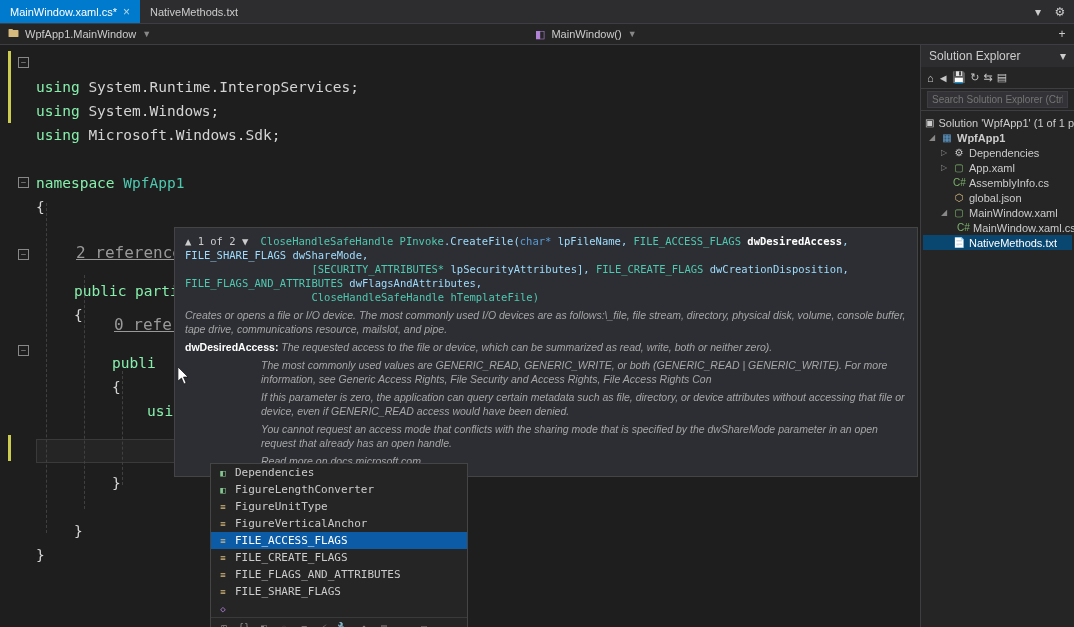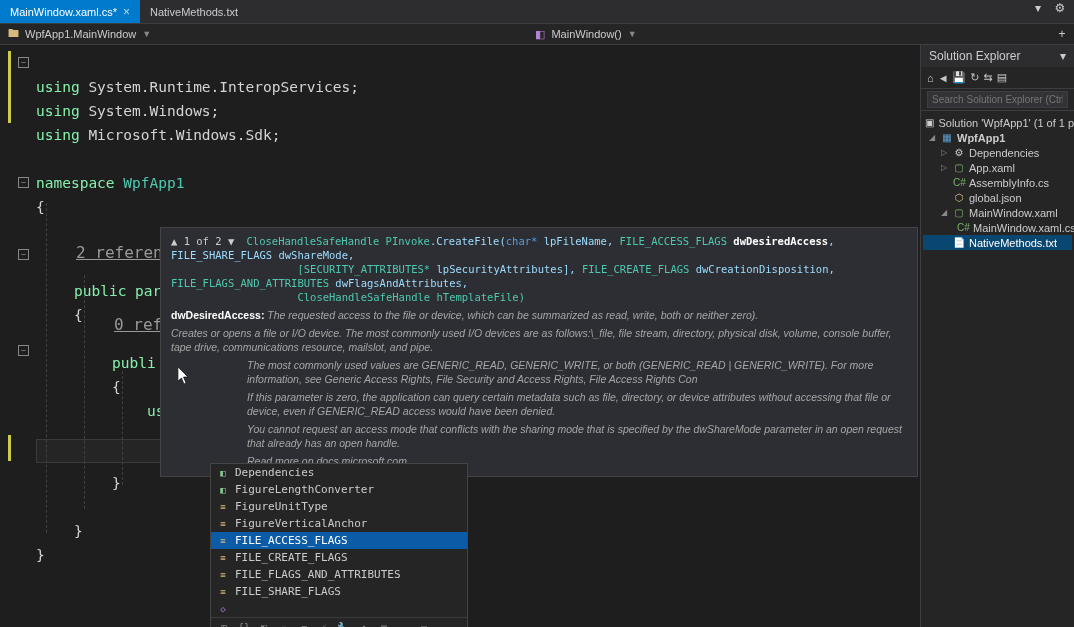--- a/index.html
+++ b/index.html
@@ -9,21 +9,21 @@
   font-family: "Segoe UI", sans-serif;
   font-size: 12px;
   color: #ccc;
   overflow: hidden;
   position: relative;
 }
 .top-tabs {
   height: 24px;
   background: #2d2d30;
   display: flex;
-  align-items: flex-start;
+  align-items: center;
   border-bottom: 1px solid #3e3e42;
 }
 .tab {
   height: 100%;
   padding: 0 10px;
   display: flex;
   align-items: center;
   gap: 6px;
   font-size: 11px;
   cursor: pointer;
@@ -124,21 +124,21 @@
   left: 36px; right: 4px;
   border: 1px solid #3a3a3a;
   height: 24px;
   background: rgba(56,56,56,0.3);
 }
 .cursor-line.y1 { top: 394px; }
 
 
 .param-tip {
   position: absolute;
-  left: 160px; top: 182px; right: 2px;
+  left: 174px; top: 182px; right: 2px;
   background: #2d2e33;
   border: 1px solid #444;
   padding: 6px 10px 8px 10px;
   font-family: Consolas, monospace;
   font-size: 10.5px;
   color: #ccc;
   line-height: 14px;
   z-index: 5;
 }
 .param-sig { color: #9cdcfe; }
@@ -350,22 +350,22 @@
 </div>
 
     <div class="param-tip">
       <span class="param-nav">▲ 1 of 2 ▼</span>
       <span class="param-sig">
         <span class="type2">CloseHandleSafeHandle PInvoke</span><span>.CreateFile(</span><span class="kw2">char*</span><span> lpFileName, </span><span class="type2">FILE_ACCESS_FLAGS </span><span class="bold">dwDesiredAccess</span><span>, FILE_SHARE_FLAGS dwShareMode,</span><br>
         &nbsp;&nbsp;&nbsp;&nbsp;&nbsp;&nbsp;&nbsp;&nbsp;&nbsp;&nbsp;&nbsp;&nbsp;&nbsp;&nbsp;&nbsp;&nbsp;&nbsp;&nbsp;&nbsp;&nbsp;<span class="type2">[SECURITY_ATTRIBUTES*</span> lpSecurityAttributes], <span class="type2">FILE_CREATE_FLAGS</span> dwCreationDisposition, <span class="type2">FILE_FLAGS_AND_ATTRIBUTES</span> dwFlagsAndAttributes,<br>
         &nbsp;&nbsp;&nbsp;&nbsp;&nbsp;&nbsp;&nbsp;&nbsp;&nbsp;&nbsp;&nbsp;&nbsp;&nbsp;&nbsp;&nbsp;&nbsp;&nbsp;&nbsp;&nbsp;&nbsp;<span class="type2">CloseHandleSafeHandle hTemplateFile)</span>
       </span>
       <div class="param-desc">
+        <p class="first">Creates or opens a file or I/O device. The most commonly used I/O devices are as follows:\_file, file stream, directory, physical disk, volume, console buffer, tape drive, communications resource, mailslot, and pipe.</p>
         <p class="first"><span class="label">dwDesiredAccess:</span> <span>The requested access to the file or device, which can be summarized as read, write, both or neither zero).</span></p>
-        <p class="first">Creates or opens a file or I/O device. The most commonly used I/O devices are as follows:\_file, file stream, directory, physical disk, volume, console buffer, tape drive, communications resource, mailslot, and pipe.</p>
         <p>The most commonly used values are GENERIC_READ, GENERIC_WRITE, or both (GENERIC_READ | GENERIC_WRITE). For more information, see Generic Access Rights, File Security and Access Rights, File Access Rights Con</p>
         <p>If this parameter is zero, the application can query certain metadata such as file, directory, or device attributes without accessing that file or device, even if GENERIC_READ access would have been denied.</p>
         <p>You cannot request an access mode that conflicts with the sharing mode that is specified by the dwShareMode parameter in an open request that already has an open handle.</p>
         <p>Read more on docs.microsoft.com.</p>
       </div>
     </div>
 
     <div class="intellisense">
       <div id="intel-list">
           <div class="intel-item">

